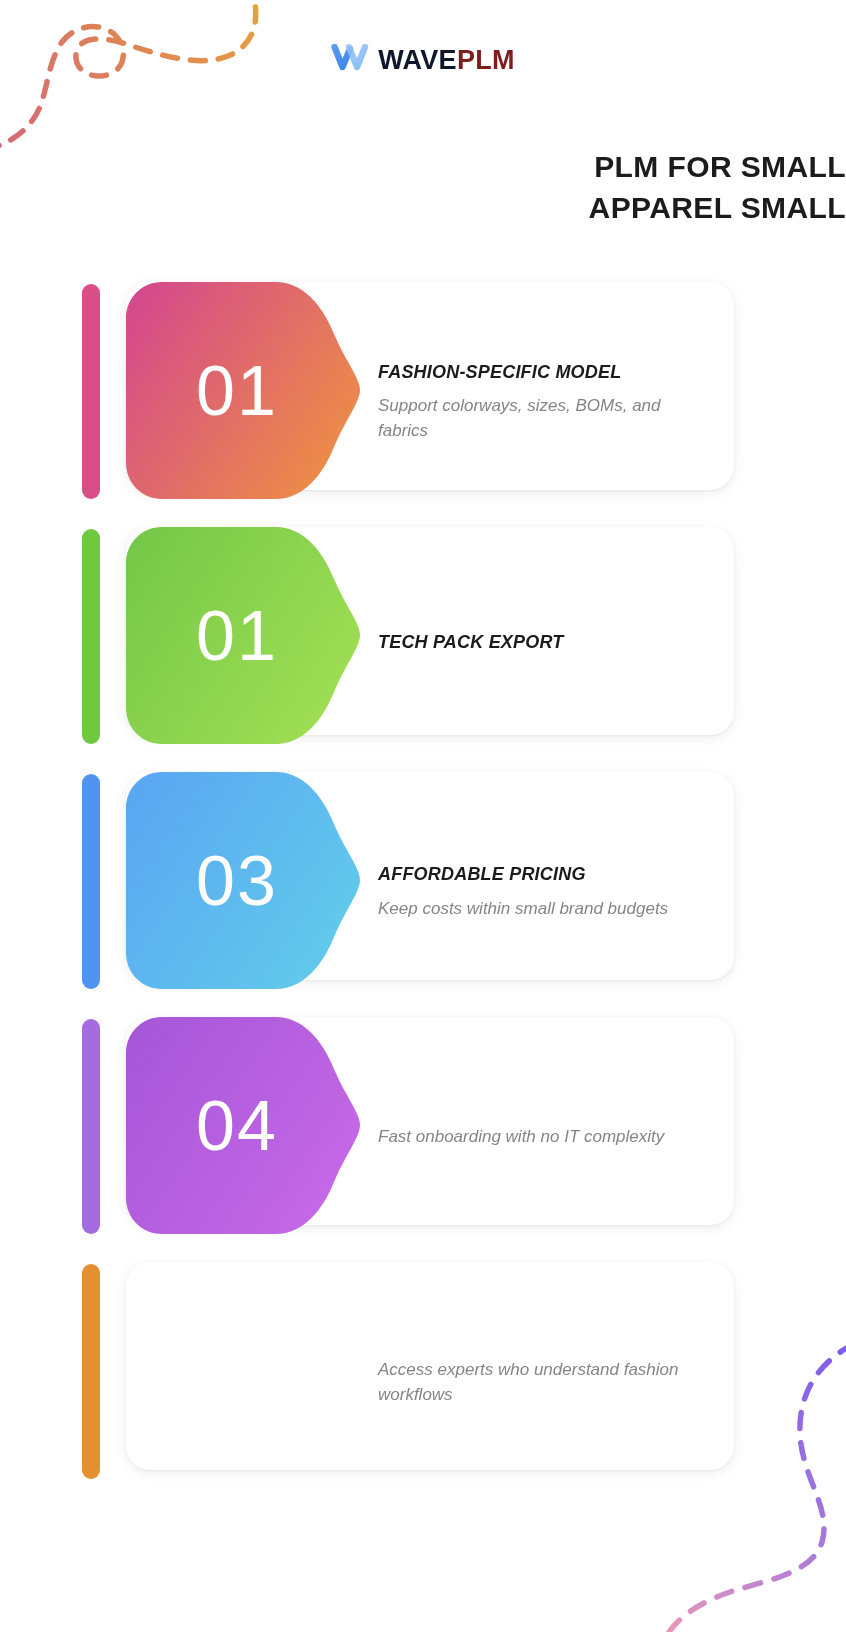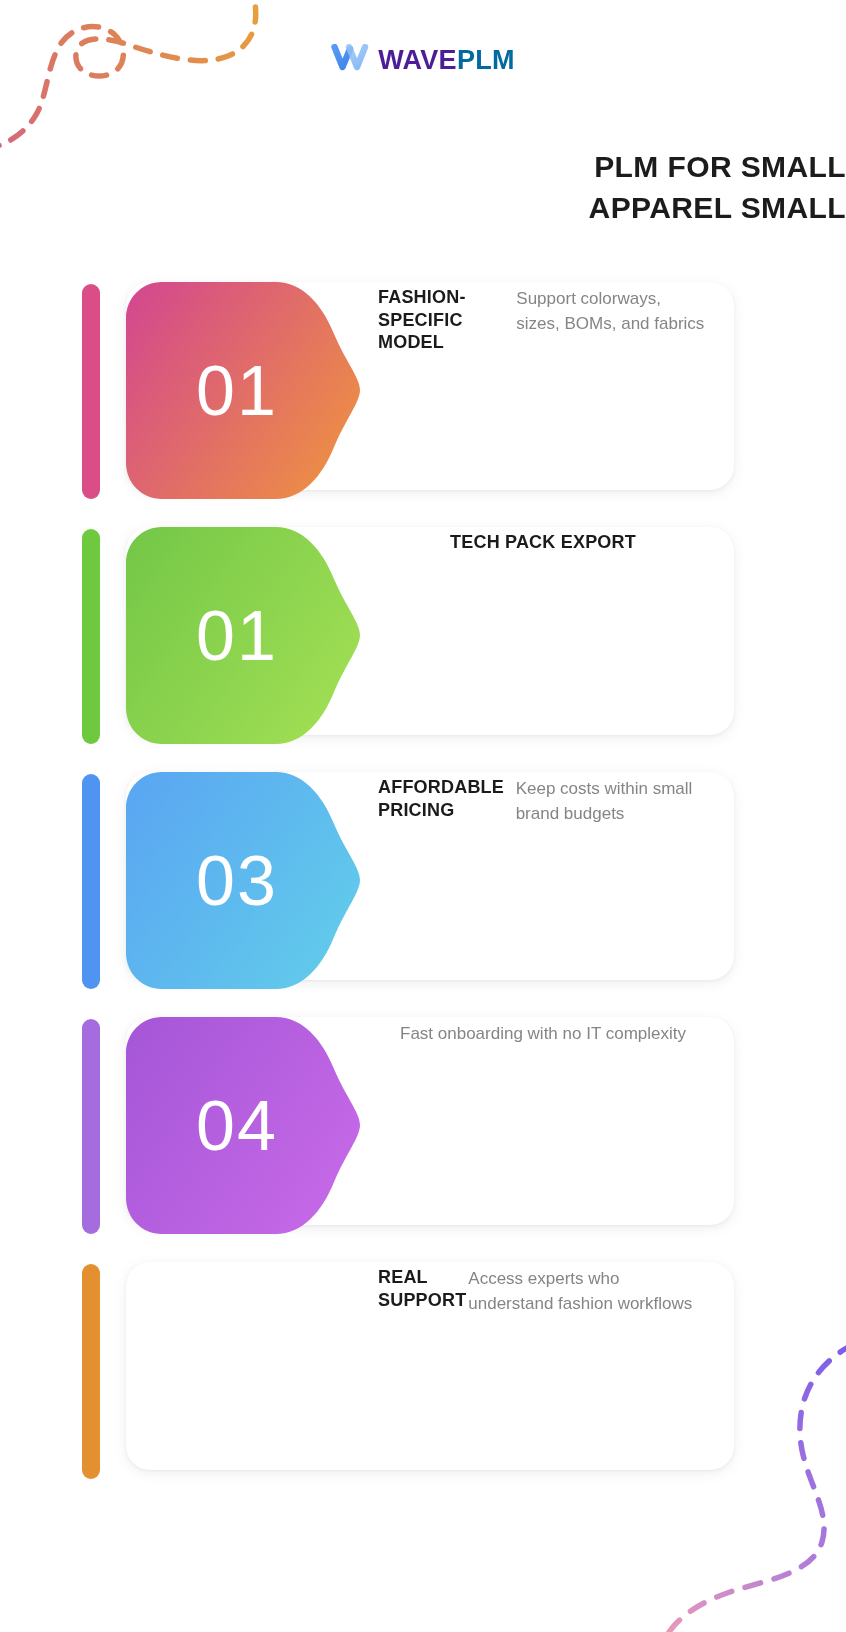--- a/index.html
+++ b/index.html
@@ -19,22 +19,22 @@
   
   .logo-row {
     position:absolute; left:0; right:0; top:44px;
     display:flex; align-items:center; justify-content:center; gap:9px;
   }
   .logo-mark { display:block; }
   .logo-text {
     font-size:27px; font-weight:bold; letter-spacing:0.3px; line-height:1;
     white-space:nowrap;
   }
-  .logo-text .wave { color:#4c1d95;margin-top:20px; }
-  .logo-text .plm  { color:#0369a1;text-align:right; }
+  .logo-text .wave { color:#0f172a;margin-top:20px; }
+  .logo-text .plm  { color:#7f1d1d;text-align:right; }
 
   
   .title {
     position:absolute; left:0; right:0; top:146px;
     text-align:right;
     font-size:30px; font-weight:bold; color:#1c1c1c;
     line-height:1.38; letter-spacing:0.4px;
   }
 
   
@@ -57,22 +57,22 @@
   .tile svg { display:block; width:236px; height:217px; }
 
   .tile-num {
     position:absolute; left:0; top:0; width:236px; height:217px;
     display:flex; align-items:center; justify-content:center;
     color:#ffffff; font-size:70px; font-weight:300;
     letter-spacing:2px; line-height:1;
     padding-right:14px;
   }
 
-  .card-text { position:absolute; left:378px; top:4px; width:330px; height:208px;
-               display:flex; flex-direction:row; justify-content:center; }
+  .card-text { position:absolute; left:378px; top:16px; width:330px; height:208px;
+               display:flex; flex-direction:column; justify-content:center;font-style:italic; }
   .card-head {
     font-size:18px; font-weight:bold; color:#1b1b1b;
     letter-spacing:0.2px; line-height:1.25; margin-bottom:10px;
   }
   .card-body {
     font-size:17px; color:#858585; line-height:1.48; font-weight:400;
   }
 </style>
 </head>
 <body>
@@ -210,19 +210,18 @@
           <div class="tile-num">04</div>
         </div>
         <div class="card-text">
           <div class="card-body">Fast onboarding with no IT complexity</div>
         </div>
       </div>
       <div class="card-row">
         <div class="accent-bar" style="background:#e39031"></div>
         <div class="white-card"></div>
         <div class="card-text">
-          <div class="card-head">REAL SUPPORT</div>
           <div class="card-body">Access experts who understand fashion workflows</div>
         </div>
       </div>
     </div>
 
 </div>
 
 </body></html>

